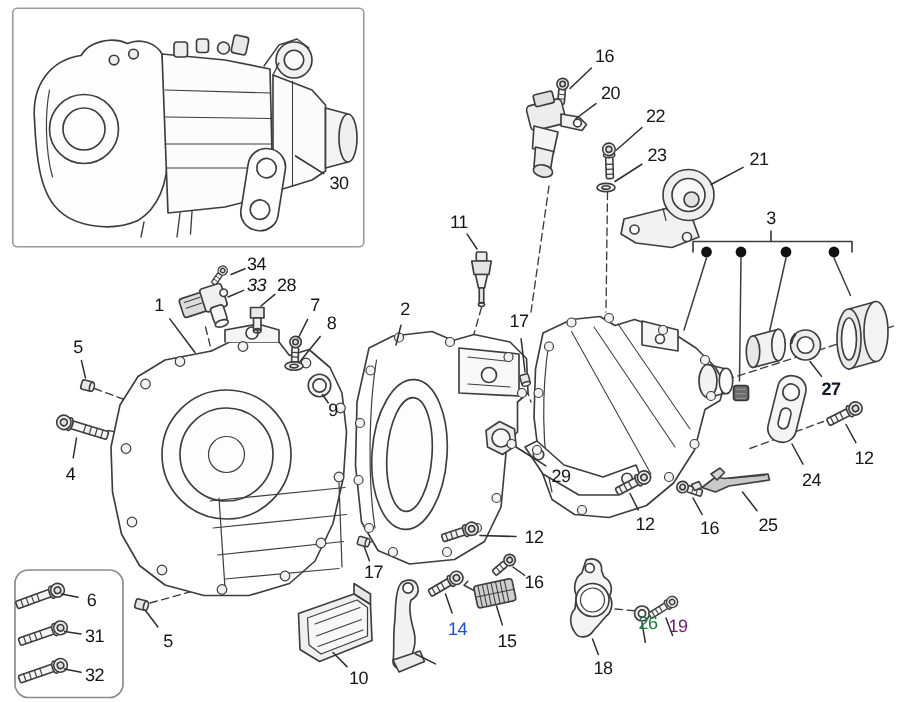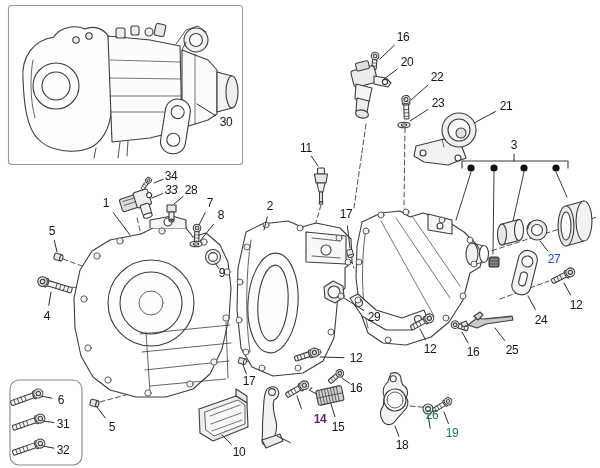--- a/index.html
+++ b/index.html
@@ -383,35 +383,35 @@
       <div class="callout" style="left: 191px; top: 190px; color: rgb(22, 22, 22);">28</div>
       <div class="callout" style="left: 106px; top: 203px; color: rgb(22, 22, 22);">1</div>
       <div class="callout" style="left: 210px; top: 203px; color: rgb(22, 22, 22);">7</div>
       <div class="callout" style="left: 221px; top: 215px; color: rgb(22, 22, 22);">8</div>
       <div class="callout" style="left: 52px; top: 231px; color: rgb(22, 22, 22);">5</div>
       <div class="callout" style="left: 270px; top: 206px; color: rgb(22, 22, 22);">2</div>
       <div class="callout" style="left: 346px; top: 214px; color: rgb(22, 22, 22);">17</div>
       <div class="callout" style="left: 222px; top: 273px; color: rgb(22, 22, 22);">9</div>
       <div class="callout" style="left: 47px; top: 316px; color: rgb(22, 22, 22);">4</div>
       <div class="callout" style="left: 374px; top: 317px; color: rgb(22, 22, 22);">29</div>
-      <div class="callout" style="left: 554px; top: 259px; color: #1d4ed8;">27</div>
+      <div class="callout" style="left: 554px; top: 259px; color: #0f172a; font-weight: bold;">27</div>
       <div class="callout" style="left: 576px; top: 305px; color: rgb(22, 22, 22);">12</div>
       <div class="callout" style="left: 541px; top: 320px; color: rgb(22, 22, 22);">24</div>
       <div class="callout" style="left: 430px; top: 349px; color: rgb(22, 22, 22);">12</div>
       <div class="callout" style="left: 473px; top: 352px; color: rgb(22, 22, 22);">16</div>
       <div class="callout" style="left: 512px; top: 350px; color: rgb(22, 22, 22);">25</div>
       <div class="callout" style="left: 356px; top: 358px; color: rgb(22, 22, 22);">12</div>
       <div class="callout" style="left: 249px; top: 381px; color: rgb(22, 22, 22);">17</div>
       <div class="callout" style="left: 356px; top: 388px; color: rgb(22, 22, 22);">16</div>
-      <div class="callout" style="left: 320px; top: 419px; color: #701a75; font-weight: bold;">14</div>
+      <div class="callout" style="left: 305px; top: 419px; color: #1d4ed8;">14</div>
       <div class="callout" style="left: 338px; top: 427px; color: rgb(22, 22, 22);">15</div>
       <div class="callout" style="left: 301px; top: 448px; color: rgb(22, 22, 22); margin-top: 48px;">13</div>
       <div class="callout" style="left: 239px; top: 452px; color: rgb(22, 22, 22);">10</div>
       <div class="callout" style="left: 402px; top: 445px; color: rgb(22, 22, 22);">18</div>
       <div class="callout" style="left: 432px; top: 415px; color: #15803d;">26</div>
-      <div class="callout" style="left: 452px; top: 433px; color: #0f766e;">19</div>
+      <div class="callout" style="left: 452px; top: 417px; color: #701a75;">19</div>
       <div class="callout" style="left: 61px; top: 400px; color: rgb(22, 22, 22);">6</div>
       <div class="callout" style="left: 63px; top: 424px; color: rgb(22, 22, 22);">31</div>
       <div class="callout" style="left: 63px; top: 450px; color: rgb(22, 22, 22);">32</div>
       <div class="callout" style="left: 112px; top: 427px; color: rgb(22, 22, 22);">5</div>
     </div>
 
 </div>
 
 </body></html>

